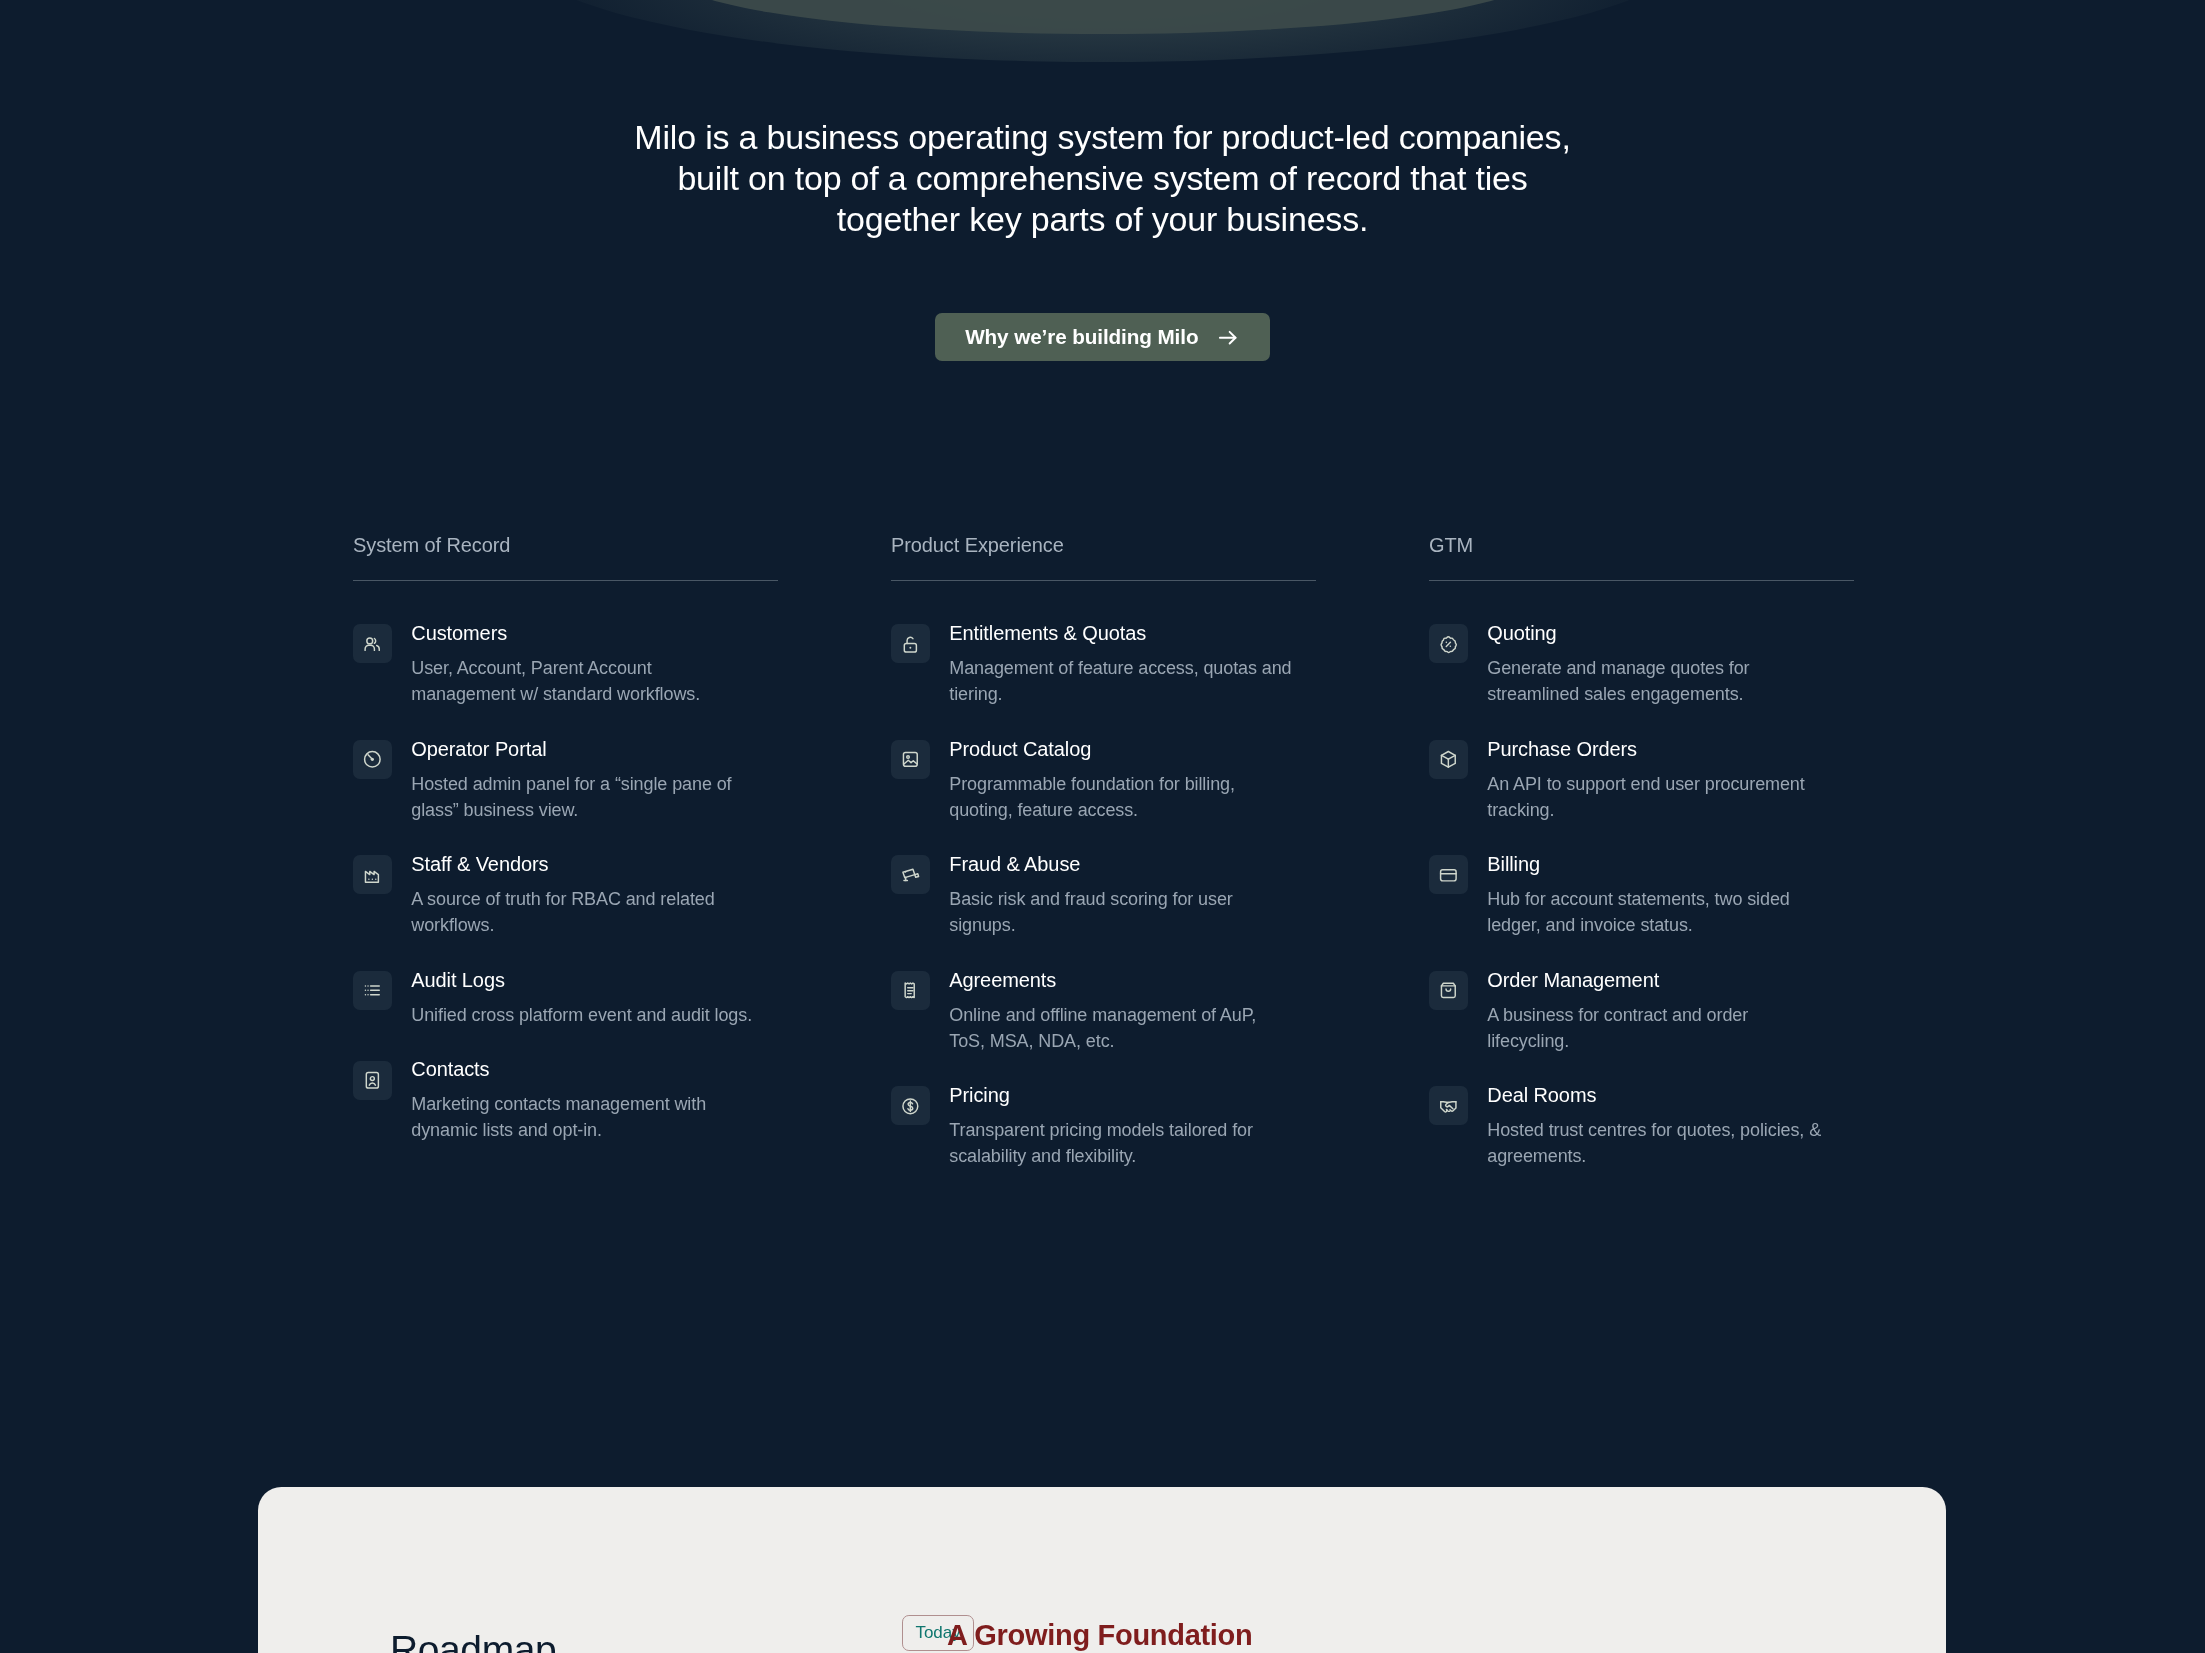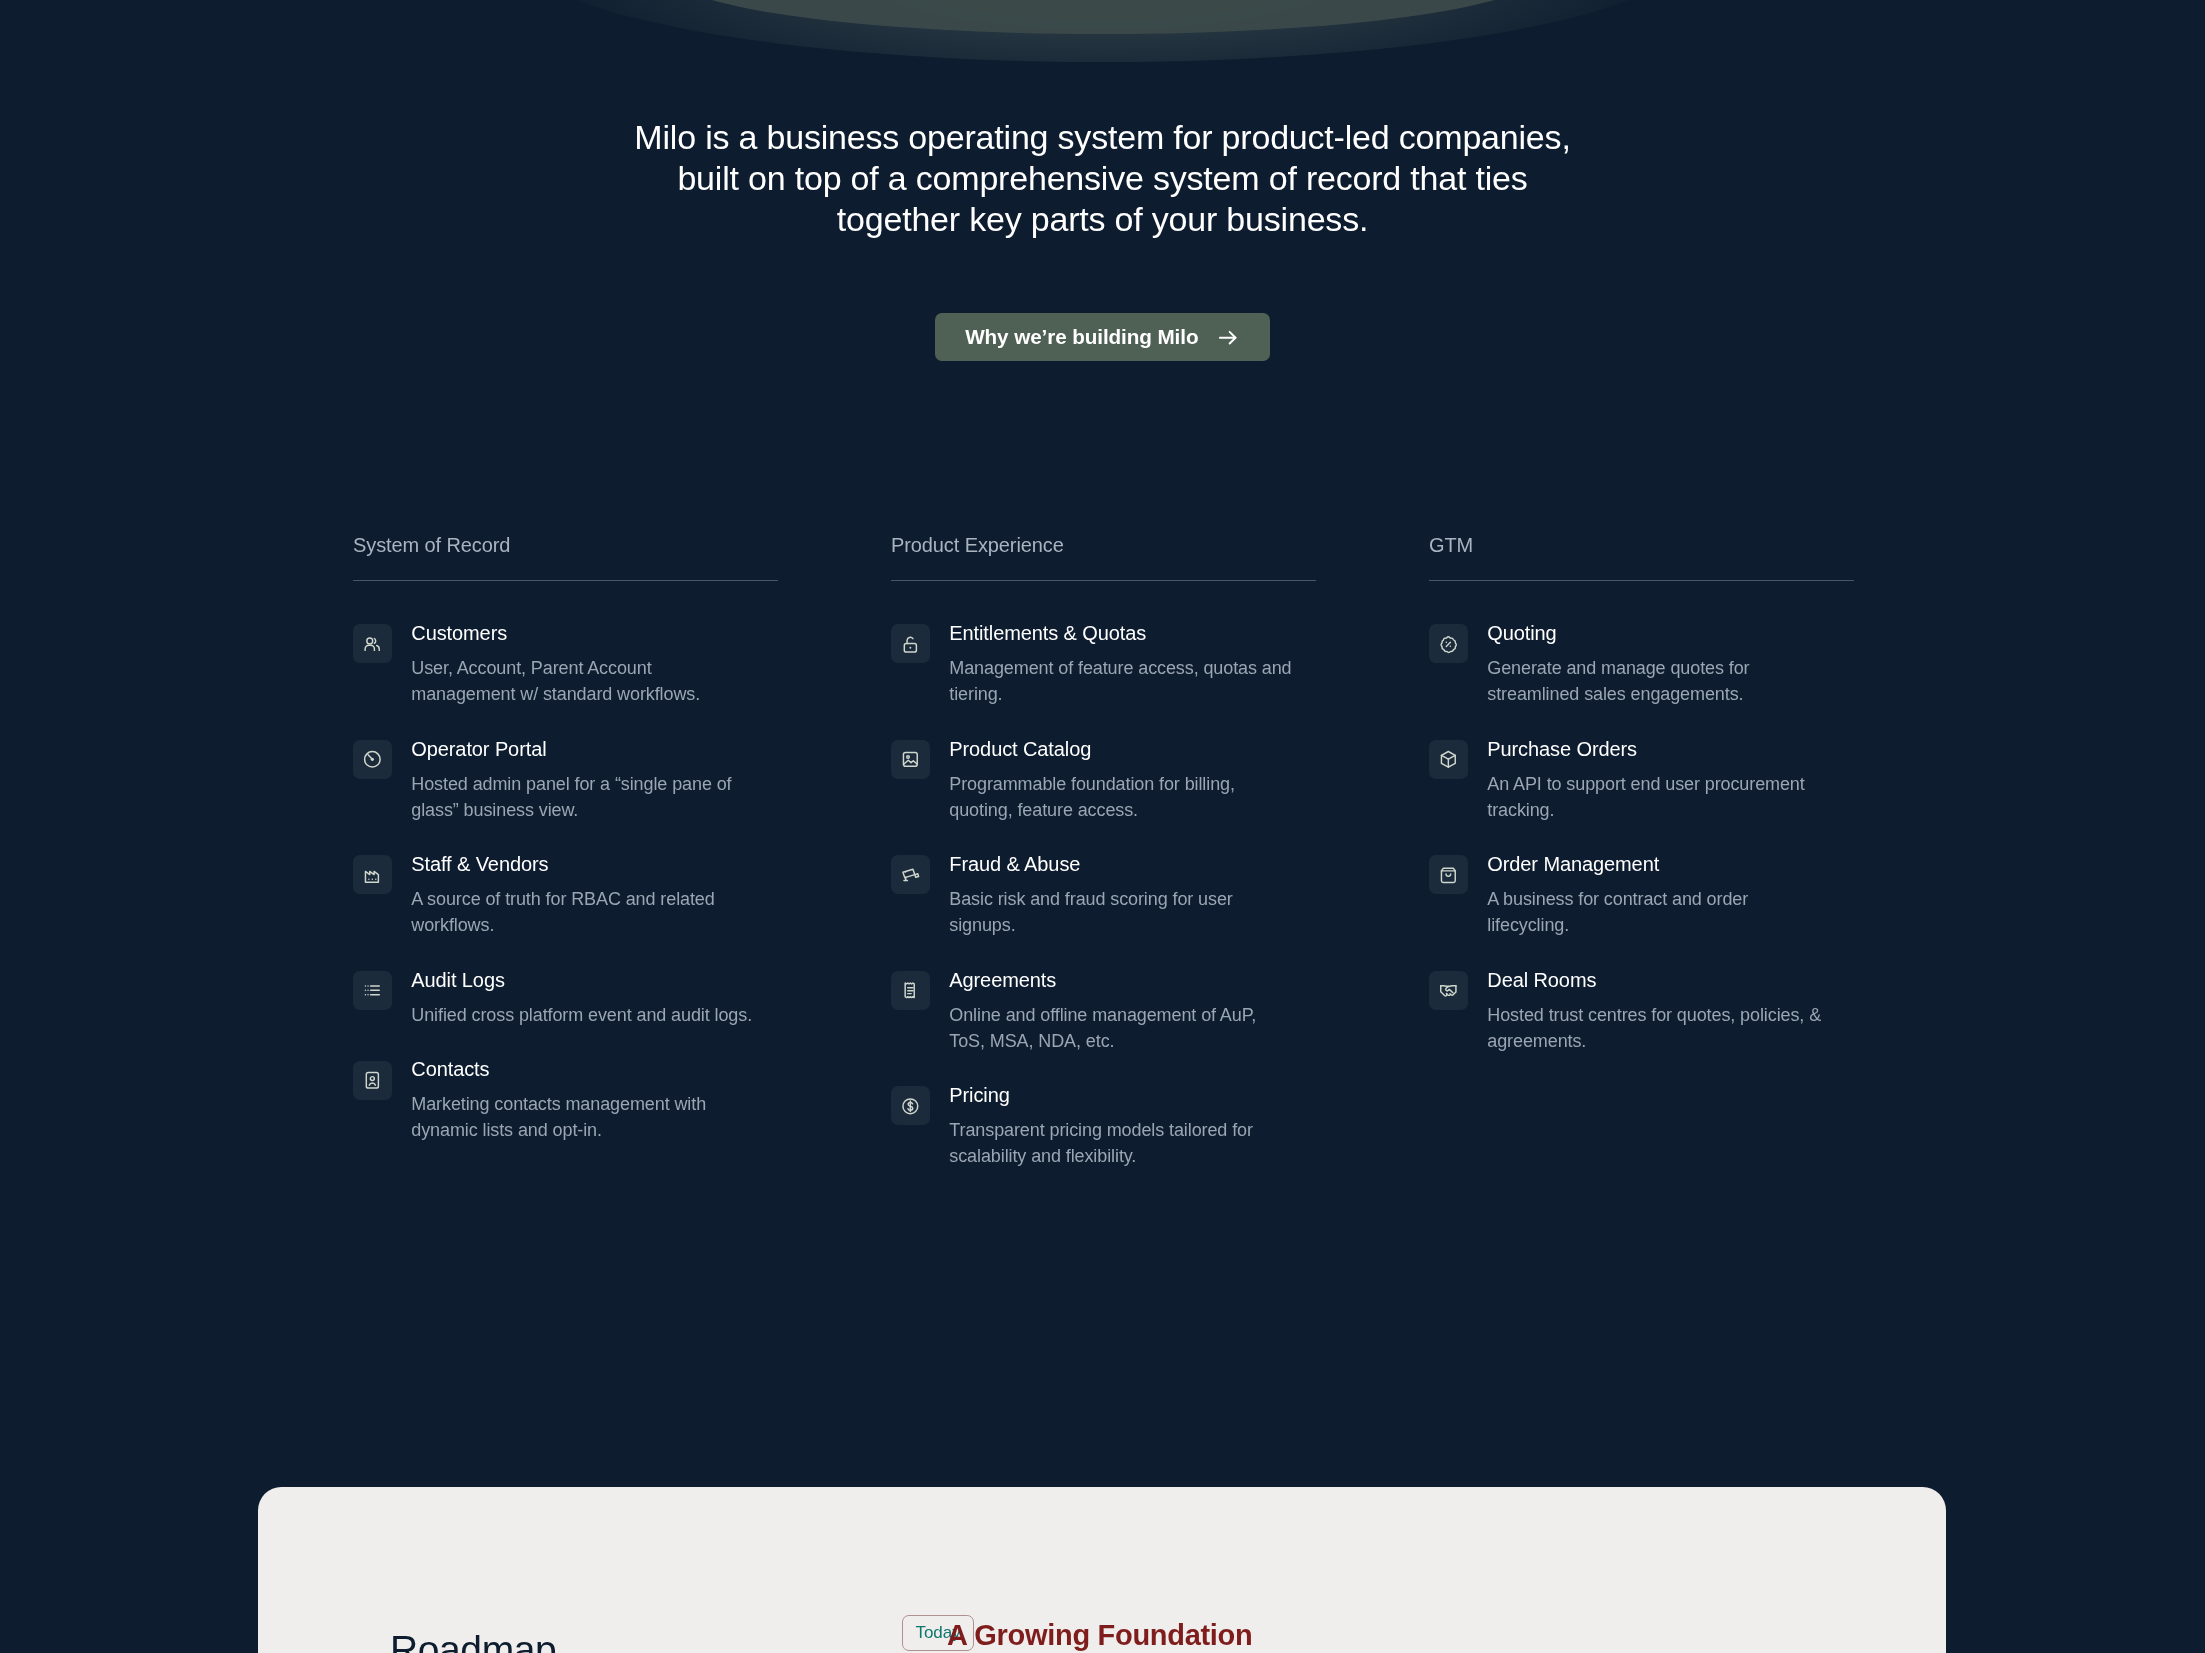--- a/index.html
+++ b/index.html
@@ -424,20 +424,32 @@
               <path d="M4 7.3 12 11.8l8-4.5"></path>
               <line x1="12" y1="11.8" x2="12" y2="21.1"></line>
             </svg>
         </span>
         <div class="feature-body">
           <div class="feature-name">Purchase Orders</div>
           <div class="feature-desc">An API to support end user procurement tracking.</div>
         </div>
       </div>
 
+      <div class="feature">
+        <span class="feature-icon">
+          <svg viewBox="0 0 24 24">
+              <rect x="3" y="5.6" width="18" height="12.8" rx="2.4"></rect>
+              <line x1="3" y1="10.2" x2="21" y2="10.2"></line>
+            </svg>
+        </span>
+        <div class="feature-body">
+          <div class="feature-name">Billing</div>
+          <div class="feature-desc">Hub for account statements, two sided ledger, and invoice status.</div>
+        </div>
+      </div>
 
       <div class="feature">
         <span class="feature-icon">
           <svg viewBox="0 0 24 24">
               <path d="M4 6.8h16v11.4a2 2 0 0 1-2 2H6a2 2 0 0 1-2-2z"></path>
               <path d="M4 6.8 6.2 3.8h11.6L20 6.8"></path>
               <path d="M9.3 10.4a2.7 2.7 0 0 0 5.4 0"></path>
             </svg>
         </span>
         <div class="feature-body">

